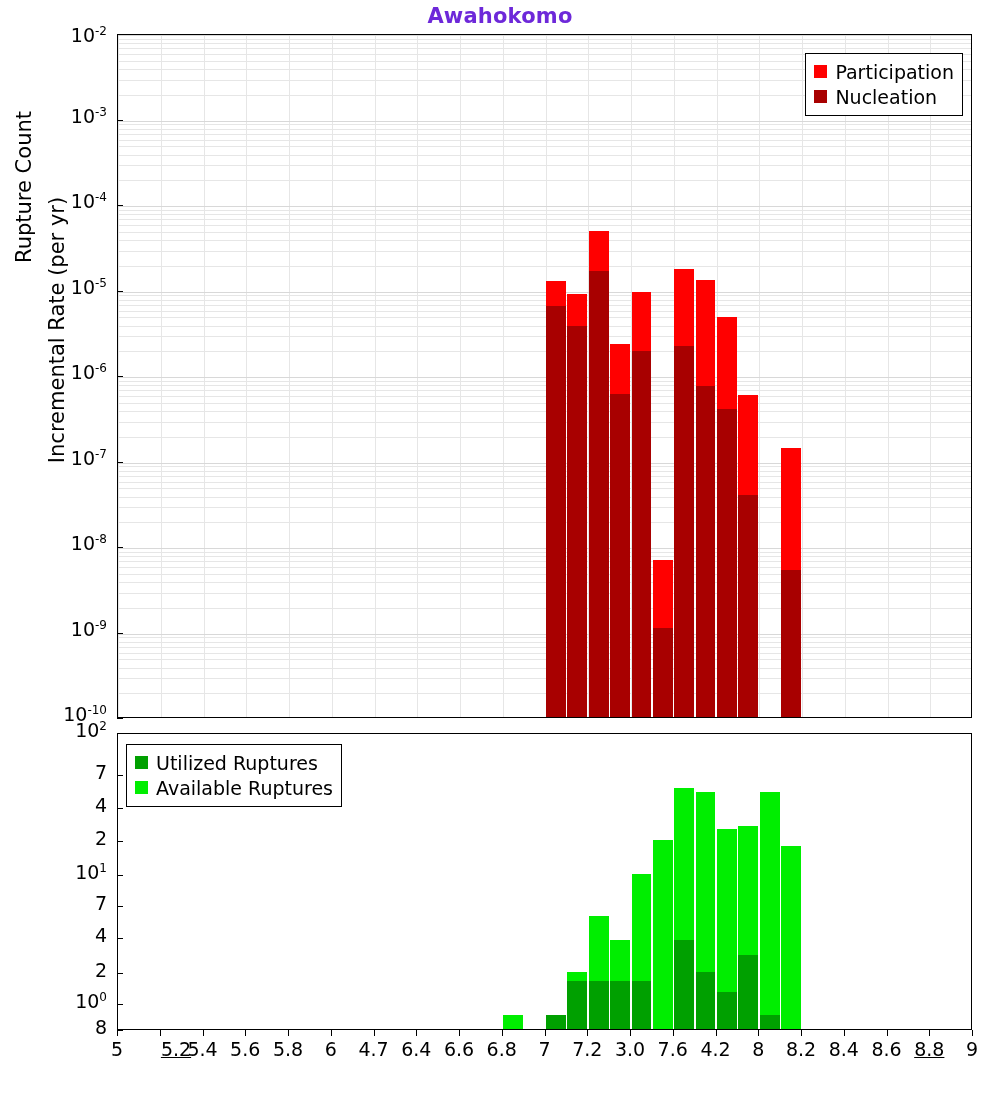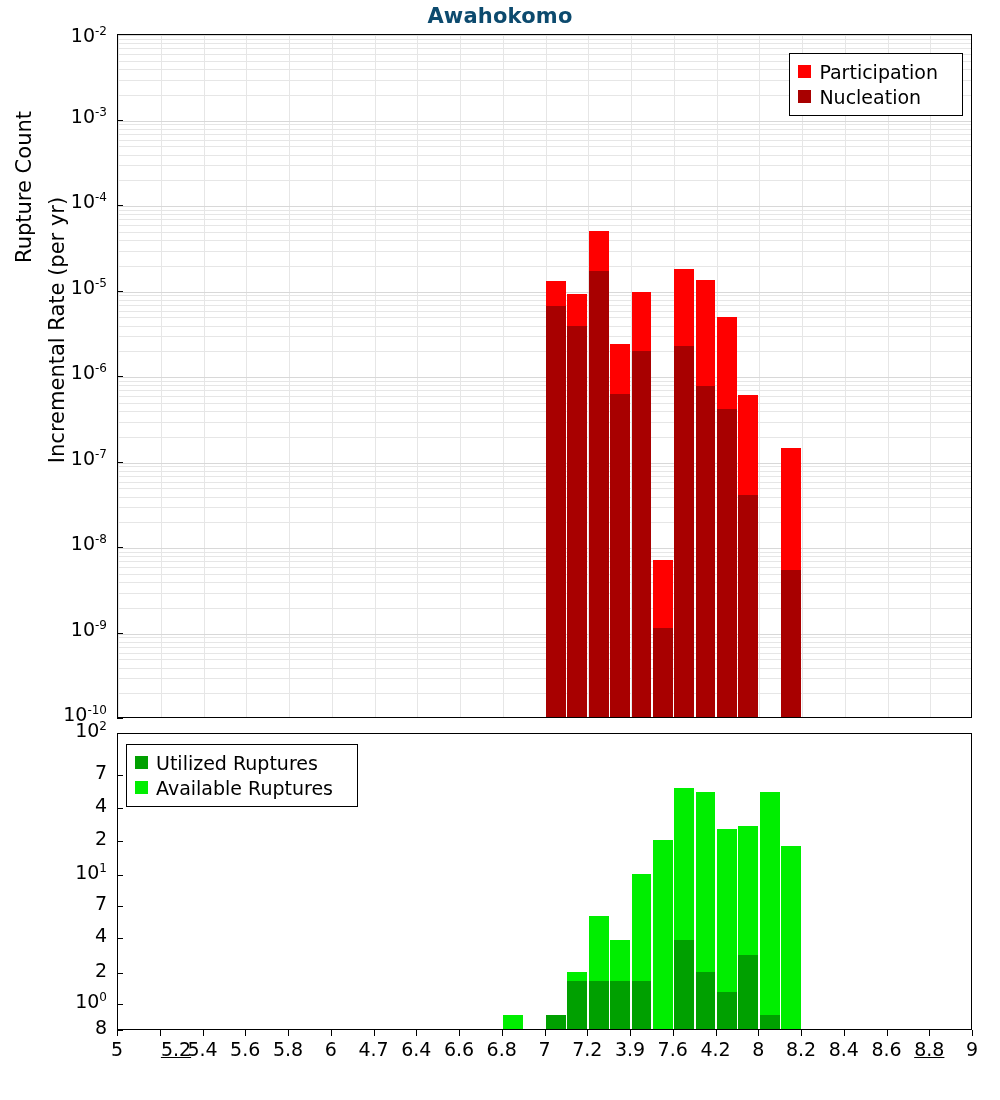--- a/index.html
+++ b/index.html
@@ -23,21 +23,21 @@
 
   
   .chart-title {
     position: absolute;
     left: 0;
     top: 4px;
     width: 1000px;
     text-align: center;
     font-size: 21px;
     font-weight: bold;
-    color: #0c4a6e;
+    color: #6d28d9;
     letter-spacing: 0.2px;
   }
 
   
   .panel {
     position: absolute;
     border: 1px solid #000;
     background: #ffffff;
     box-sizing: border-box;
     overflow: hidden;
@@ -152,21 +152,21 @@
     text-align: center;
     font-size: 21px;
     color: #000;
   }
 
   
   .legend {
     position: absolute;
     background: #ffffff;
     border: 1px solid #000;
-    padding: 5px 24px 6px 8px;
+    padding: 5px 8px 6px 8px;
     box-sizing: border-box;
   }
   #legend-top  { right: 8px; top: 18px; }
   #legend-bottom { left: 8px; top: 10px; }
   .legend-row {
     display: flex;
     align-items: center;
     height: 25px;
   }
   .legend-swatch {
@@ -418,21 +418,21 @@
       <div class="xtick-label" style="left: 376.3px; top: 1038px; width: 80px;">6.4</div>
       <div class="xtick-mark" style="position: absolute; left: 459px; top: 1030px;"></div>
       <div class="xtick-label" style="left: 419px; top: 1038px; width: 80px;">6.6</div>
       <div class="xtick-mark" style="position: absolute; left: 501.7px; top: 1030px;"></div>
       <div class="xtick-label" style="left: 461.7px; top: 1038px; width: 80px;">6.8</div>
       <div class="xtick-mark" style="position: absolute; left: 544.5px; top: 1030px;"></div>
       <div class="xtick-label" style="left: 504.5px; top: 1038px; width: 80px;">7</div>
       <div class="xtick-mark" style="position: absolute; left: 587.3px; top: 1030px;"></div>
       <div class="xtick-label" style="left: 547.3px; top: 1038px; width: 80px;">7.2</div>
       <div class="xtick-mark" style="position: absolute; left: 630px; top: 1030px;"></div>
-      <div class="xtick-label" style="left: 590px; top: 1038px; width: 80px;">3.9</div>
+      <div class="xtick-label" style="left: 590px; top: 1038px; width: 80px;">3.0</div>
       <div class="xtick-mark" style="position: absolute; left: 672.7px; top: 1030px;"></div>
       <div class="xtick-label" style="left: 632.7px; top: 1038px; width: 80px;">7.6</div>
       <div class="xtick-mark" style="position: absolute; left: 715.5px; top: 1030px;"></div>
       <div class="xtick-label" style="left: 675.5px; top: 1038px; width: 80px;">4.2</div>
       <div class="xtick-mark" style="position: absolute; left: 758.3px; top: 1030px;"></div>
       <div class="xtick-label" style="left: 718.3px; top: 1038px; width: 80px;">8</div>
       <div class="xtick-mark" style="position: absolute; left: 801px; top: 1030px;"></div>
       <div class="xtick-label" style="left: 761px; top: 1038px; width: 80px;">8.2</div>
       <div class="xtick-mark" style="position: absolute; left: 843.8px; top: 1030px;"></div>
       <div class="xtick-label" style="left: 803.8px; top: 1038px; width: 80px;">8.4</div>

